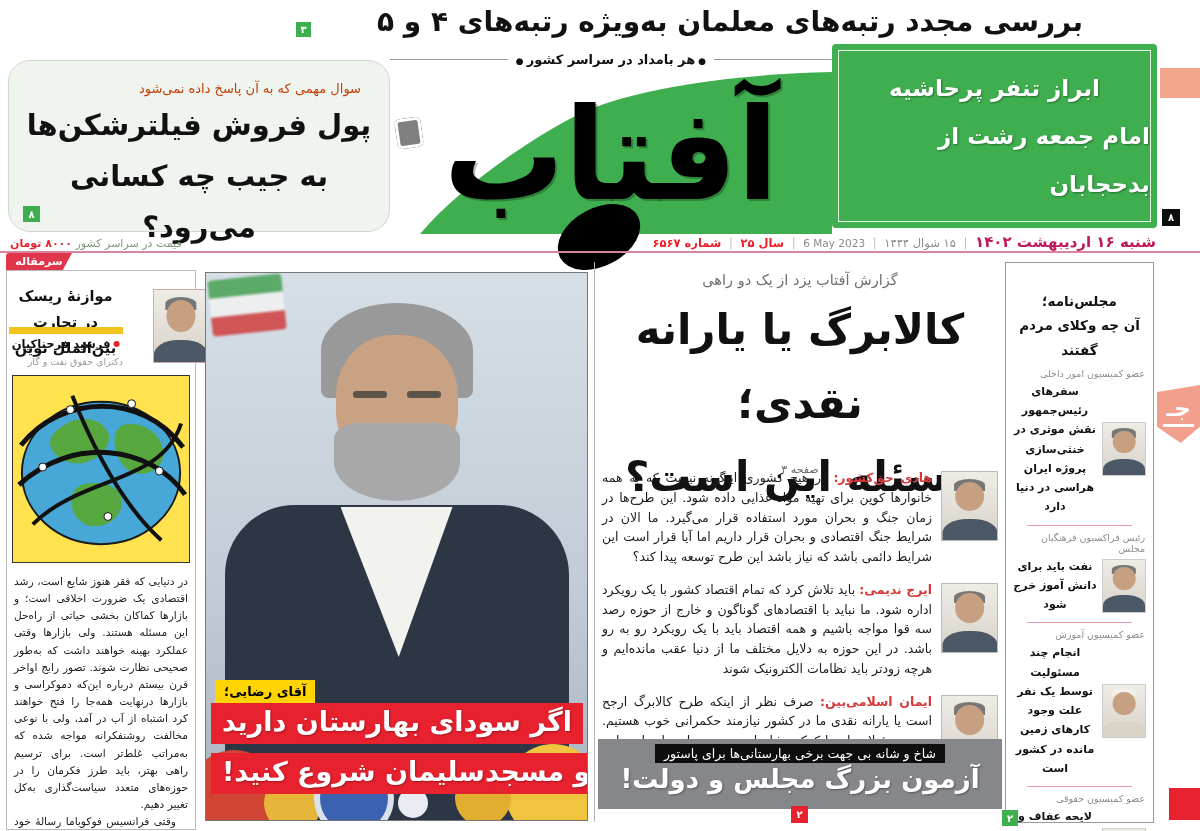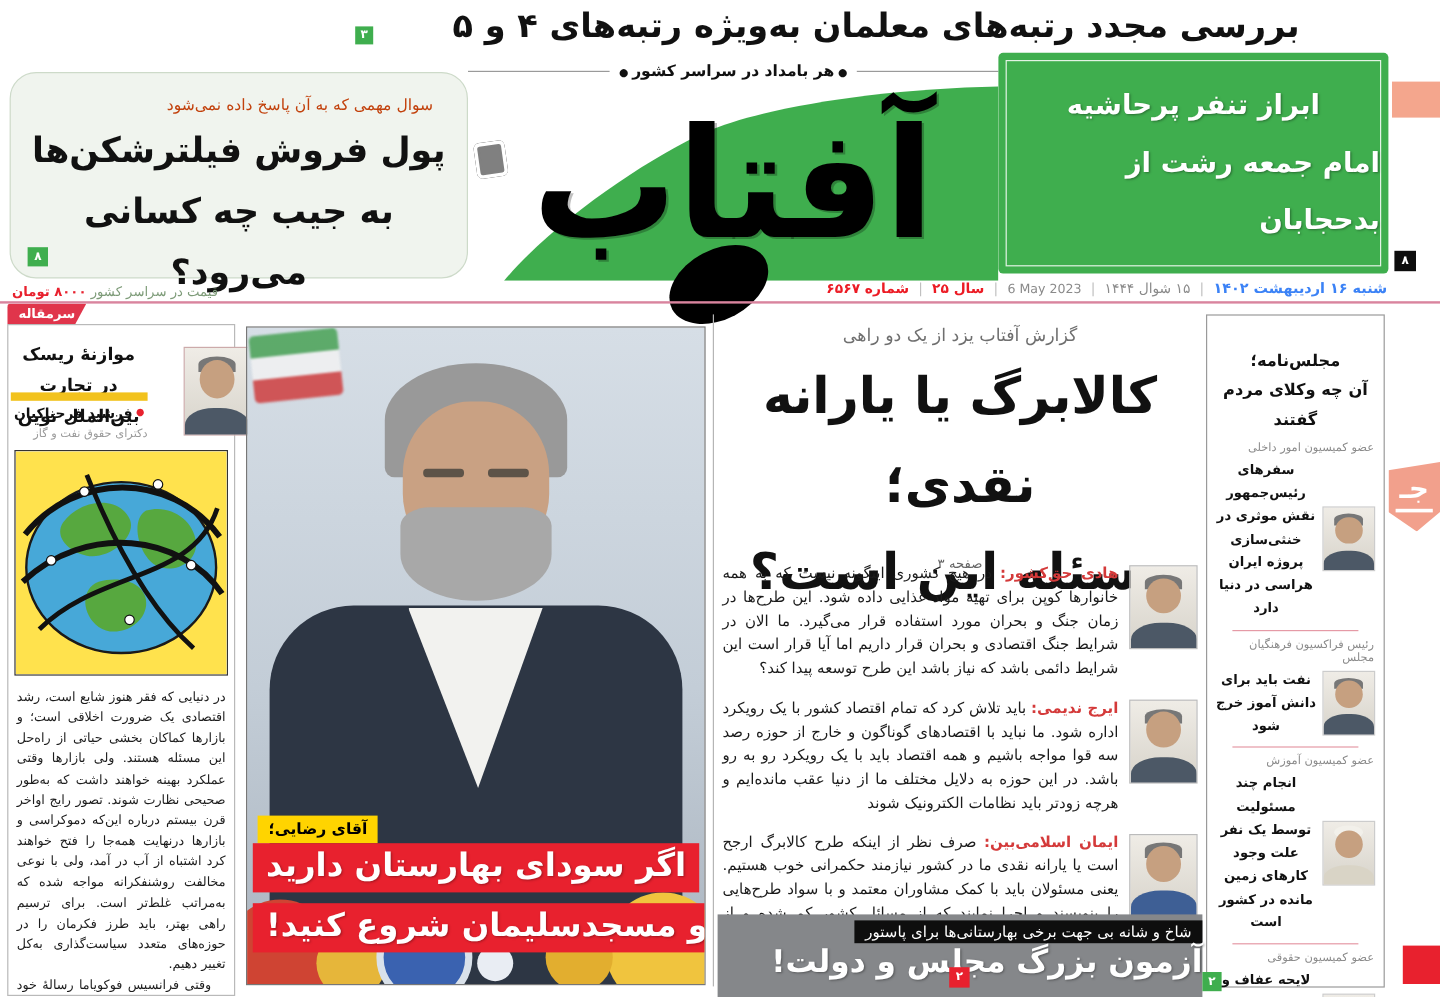--- a/index.html
+++ b/index.html
@@ -46,21 +46,21 @@
     background:#3fae4e; border-radius:4px; }
   .hate-inner { position:absolute; inset:6px; border:1px solid rgba(255,255,255,.85);
     display:flex; flex-direction:column; align-items:center; justify-content:center;
     color:#fff; font-weight:bold; font-size:23px; line-height:2.1;
     text-shadow:1px 1px 2px rgba(0,0,0,.35); }
   .corner-salmon { position:absolute; left:1160px; top:68px; width:40px; height:30px; background:#f4a68d; }
   .corner-chip8 { position:absolute; left:1162px; top:209px; width:18px; height:17px; }
   
   .dateline { position:absolute; top:233px; right:44px; width:580px; text-align:right;
     font-size:11.5px; color:#8a8a8a; white-space:nowrap; }
-  .dateline .d-date { color:#3b82f6; font-weight:bold; font-size:12px; }
+  .dateline .d-date { color:#be185d; font-weight:bold; font-size:15px; }
   .dateline .d-en { direction:ltr; unicode-bidi:embed; font-size:10.5px; }
   .dateline .d-red { color:#ec1b24; font-weight:bold; }
   .dateline .sep { color:#c0c0c0; padding:0 4px; }
   .price { position:absolute; top:237px; left:10px; font-size:11px; color:#7d9b78; direction:rtl; }
   .price .price-value { color:#e8212e; font-weight:bold; }
   .rule-pink { position:absolute; left:0; top:251px; width:1200px; height:2px; background:#d9849e; }
   
   .ed-tab { position:absolute; left:6px; top:253px; width:66px; height:17px;
     background:#e0354b; color:#fff; font-size:11px; font-weight:bold;
     display:flex; align-items:center; justify-content:center;
@@ -122,22 +122,22 @@
   .ms-h { position:absolute; left:600px; top:293px; width:400px; text-align:center;
     font-size:42px; font-weight:bold; line-height:1.75; letter-spacing:-1px; }
   .ms-page { position:absolute; left:600px; top:447px; width:400px; text-align:center;
     font-size:11px; color:#666;margin-top:16px; }
   .ms-quotes { position:absolute; left:602px; top:468px; width:396px;
     display:flex; flex-direction:column; gap:13px; }
   .quote { display:flex; gap:9px; align-items:flex-start; }
   .q-photo { width:57px; height:70px; border:1px solid #bbb; flex-shrink:0; margin-top:3px; }
   .q-text { font-size:12.5px; line-height:1.58; text-align:justify; color:#1b1b1b; }
   .q-name { color:#d43a3a; font-weight:bold; }
-  .ms-gray { position:absolute; left:598px; top:762px; width:404px; height:70px;
-    background:#85878a; text-align:right; }
+  .ms-gray { position:absolute; left:598px; top:739px; width:404px; height:70px;
+    background:#85878a; text-align:center; }
   .ms-gray-kicker { display:inline-block; background:#0e0e0e; color:#fff;
     font-size:12.5px; padding:2px 9px; margin-top:5px; }
   .ms-gray-h { color:#fff; font-size:26px; font-weight:bold; margin-top:1px;
     text-shadow:1px 1px 2px rgba(0,0,0,.35); }
   .ms-gray-chip { position:absolute; left:791px; top:806px; width:17px; height:17px; }
   
   .sb { position:absolute; left:1005px; top:262px; width:149px; height:561px;
     border:1px solid #9a9a9a; background:#fff; }
   .sb-title { text-align:center; font-weight:bold; font-size:13.5px; line-height:1.8; margin-top:26px; }
   .sb-item { padding:0 7px; }

